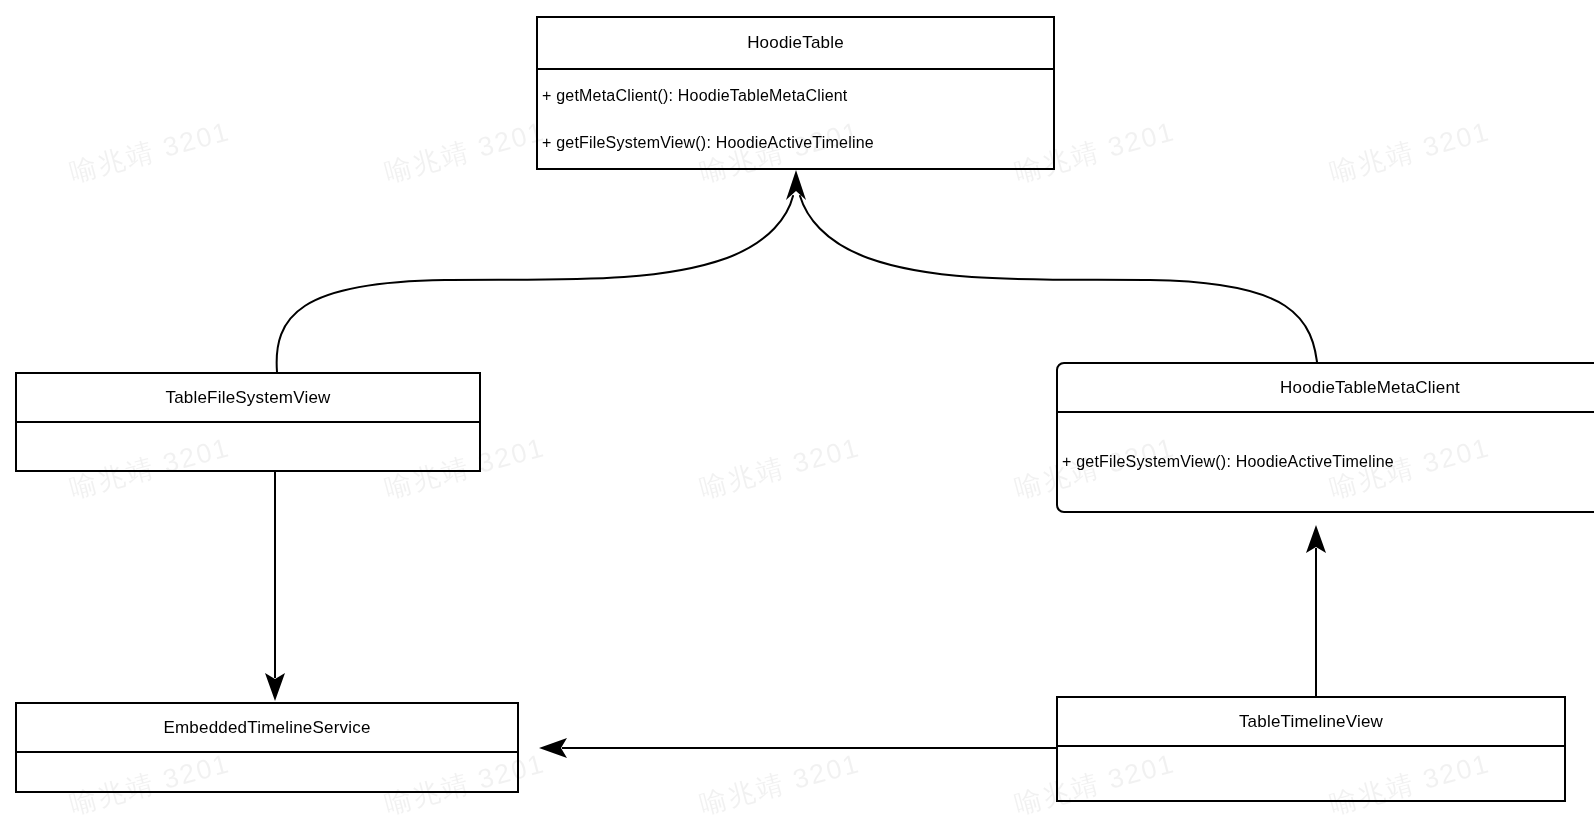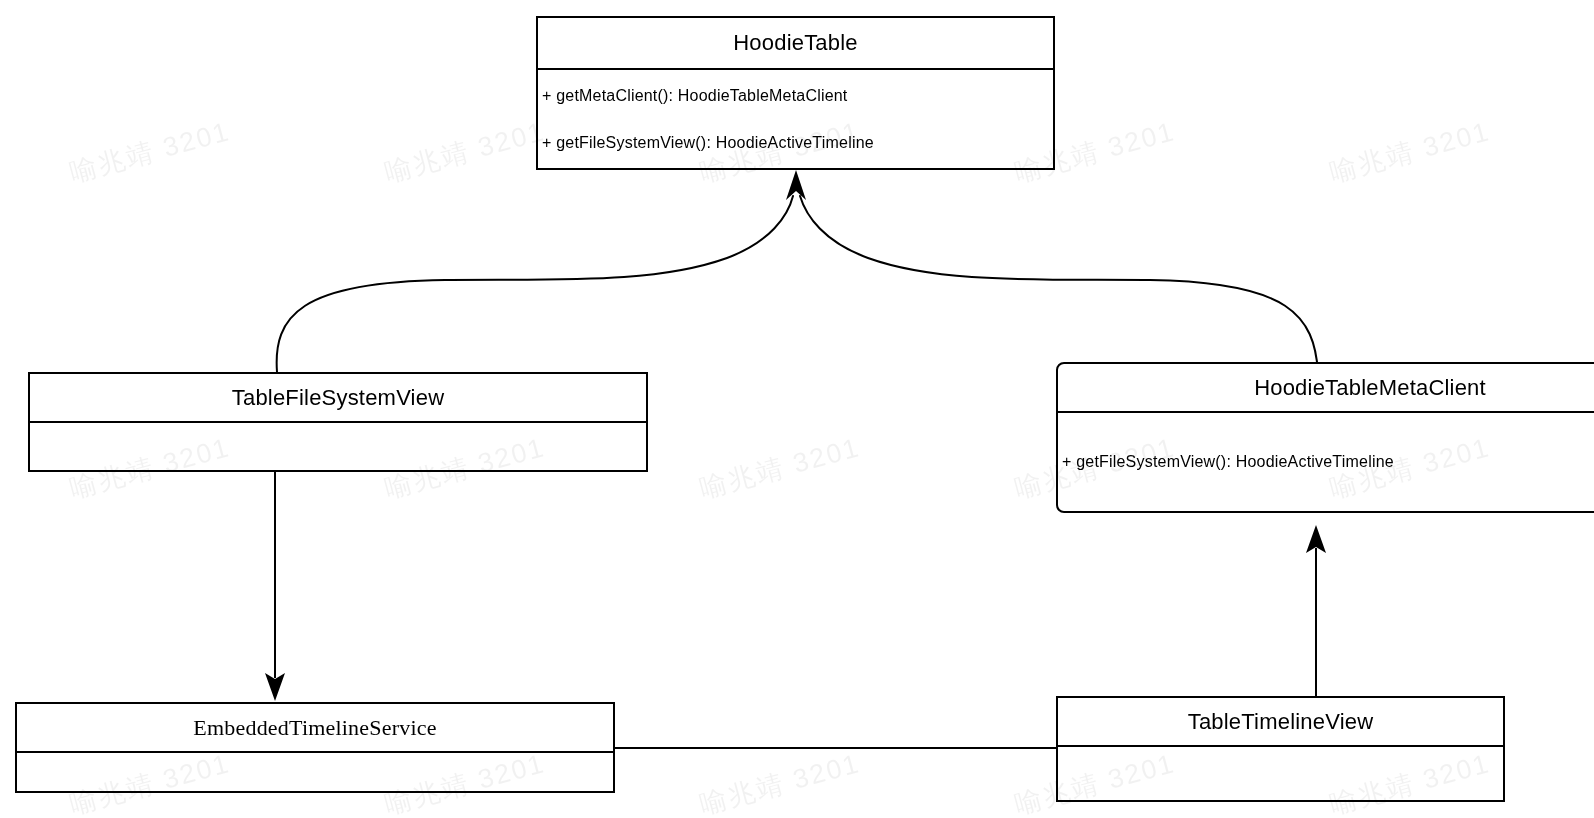--- a/index.html
+++ b/index.html
@@ -31,21 +31,21 @@
     box-sizing: border-box;
     z-index: 2;
     display: flex;
     flex-direction: column;
   }
   .uml-title {
     border-bottom: 2px solid #000000;
     display: flex;
     align-items: center;
     justify-content: center;
-    font-size: 22px;
+    font-size: 17px;
     color: #000000;
     flex: 0 0 auto;
     letter-spacing: 0.2px;
   }
   .uml-methods {
     flex: 1 1 auto;
     display: flex;
     flex-direction: column;
     justify-content: space-around;
     padding: 2px 0;
@@ -56,27 +56,27 @@
     padding-left: 4px;
     white-space: nowrap;
     letter-spacing: 0.2px;
   }
   .uml-empty-section {
     flex: 1 1 auto;
   }
   
   #box-hoodie-table            { left: 536px;  top: 16px;  width: 519px; height: 154px; }
   #box-hoodie-table .uml-title { height: 50px; }
-  #box-table-file-system-view            { left: 28px;   top: 372px; width: 620px; height: 100px; gap: 38px; }
+  #box-table-file-system-view            { left: 15px;   top: 372px; width: 466px; height: 100px; gap: 38px; }
   #box-table-file-system-view .uml-title { height: 47px; }
   #box-hoodie-table-meta-client            { left: 1056px; top: 362px; width: 628px; height: 151px; border-radius: 8px; }
   #box-hoodie-table-meta-client .uml-title { height: 47px; }
-  #box-embedded-timeline-service            { left: 15px;   top: 702px; width: 600px; height: 91px; font-family: Liberation Serif, serif; }
+  #box-embedded-timeline-service            { left: 15px;   top: 702px; width: 504px; height: 91px; }
   #box-embedded-timeline-service .uml-title { height: 47px; }
-  #box-table-timeline-view            { left: 1056px; top: 696px; width: 449px; height: 106px; }
+  #box-table-timeline-view            { left: 1056px; top: 696px; width: 510px; height: 106px; }
   #box-table-timeline-view .uml-title { height: 47px; }
 
   .watermark-layer {
     position: absolute;
     left: 0; top: 0;
     width: 1594px;
     height: 818px;
     z-index: 3;
     pointer-events: none;
   }

